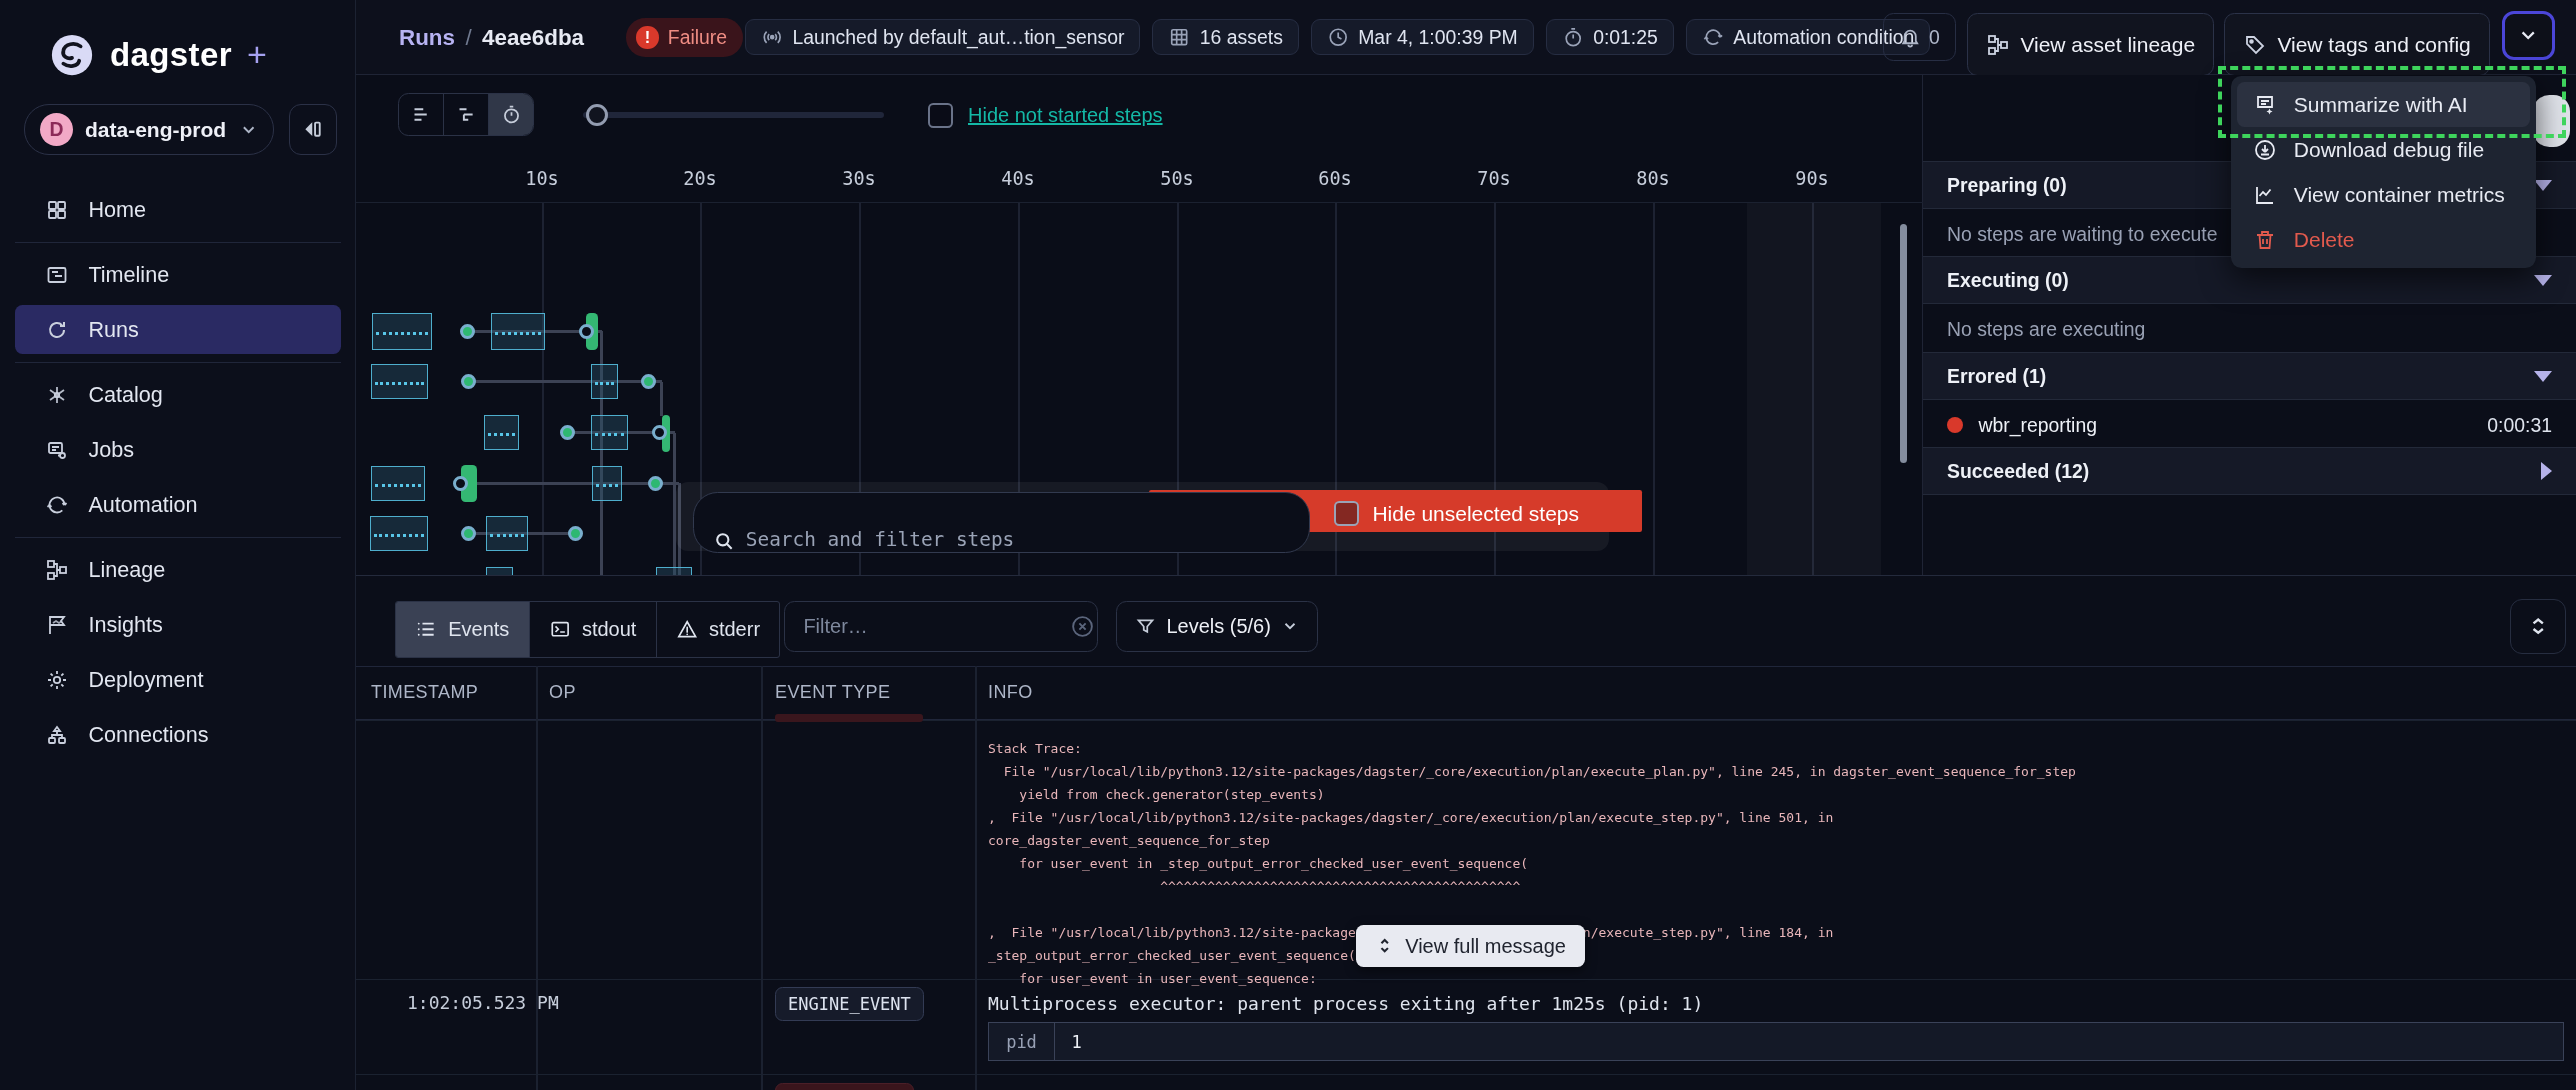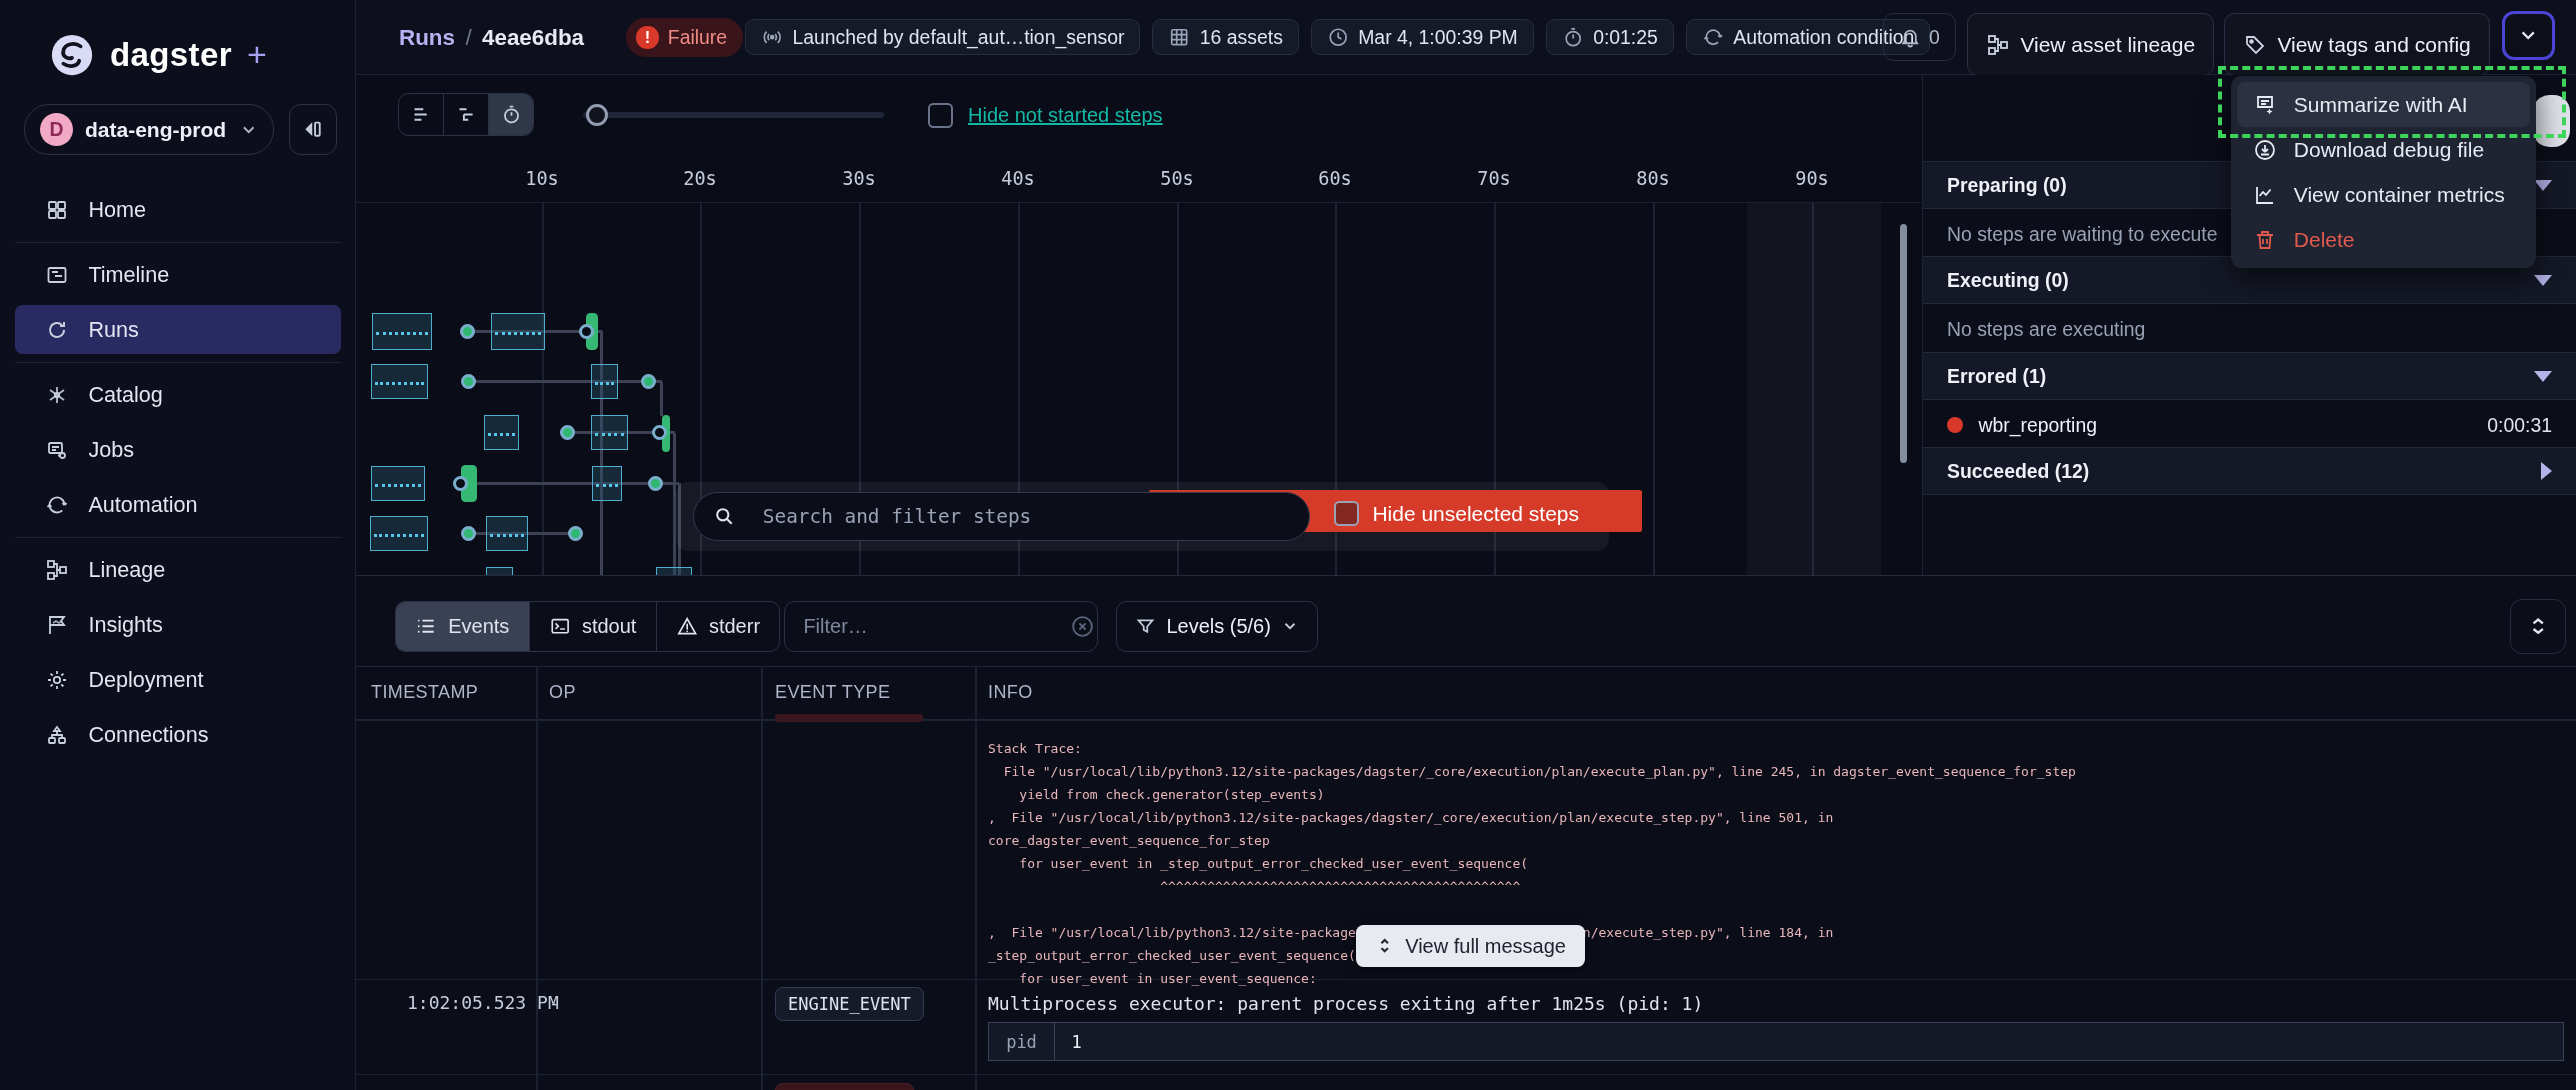--- a/index.html
+++ b/index.html
@@ -73,22 +73,22 @@
   .gbar .mid{position:absolute;left:3px;right:3px;top:50%;border-top:3px dotted #58c6e8;}
   .gbarG{position:absolute;background:#34b873;border-radius:4.5px;}
   .cline{position:absolute;background:#3c4254;}
   .cdot{position:absolute;width:15px;height:15px;border-radius:50%;border:3px solid #79aecd;}
   .cdot.fill{background:#2eb871;}
   .cdot.ring{background:#0a0d18;}
   #hlband{left:1391px;top:128px;width:134px;height:373px;background:rgba(255,255,255,.035);}
   #gsb{left:1544px;top:149px;width:6.7px;height:239px;border-radius:3.7px;background:#848d9e;}
   #searchwrap{left:320px;top:407px;width:933px;height:69px;border-radius:12px;background:rgba(255,255,255,.055);}
   #redrect{left:793px;top:415px;width:493px;height:42px;background:#d63b2a;border-radius:2.2px;}
-  #stepsearch{left:337px;top:417px;width:617px;height:49px;border-radius:24.6px;background:#0b0e19;
-      border:1.5px solid #323a4f;display:flex;align-items:center;padding:0 19.4px;gap:25px;}
+  #stepsearch{left:337px;top:417px;width:617px;height:61px;border-radius:24.6px;background:#0b0e19;
+      border:1.5px solid #323a4f;display:flex;align-items:flex-end;padding:0 19.4px;gap:8px;}
   #stepsearch .ic{width:22.4px;height:22.4px;color:#dfe4ee;}
   #stepsearch input{flex:1;background:transparent;border:none;outline:none;color:#dfe4ee;
       font-family:"DejaVu Sans Mono",monospace;font-size:19.4px;}
   #stepsearch input::placeholder{color:#9aa3b6;}
   #hideunsel{left:978px;top:426px;gap:13.4px;}
   #hideunsel .cb{border-color:#9aa3b6;}
   #hideunsel .lbl{font-size:21px;color:#fff;}
   
   #steppanel{left:1923px;top:75px;width:653px;height:501px;background:#0b0e19;}
   .sechead{position:absolute;left:0;width:653px;height:48px;background:#151927;
@@ -98,21 +98,21 @@
   .tri.down{border-left:9px solid transparent;border-right:9px solid transparent;border-top:11.2px solid #b6b3ea;}
   .tri.right{border-top:9px solid transparent;border-bottom:9px solid transparent;border-left:11.2px solid #b6b3ea;}
   .secrow{position:absolute;left:0;width:653px;height:48px;display:flex;align-items:center;
       padding:0 24px;font-size:19.4px;}
   .secrow .empty{color:#99a1b4;}
   .secrow .sdot{width:16.4px;height:16.4px;border-radius:50%;background:#d9392b;margin-right:15px;}
   .secrow .nm{color:#eef1f7;}
   .secrow .dur{margin-left:auto;color:#dfe4ee;}
   
   #events{left:356px;top:575px;width:2220px;height:515px;background:#0b0e19;border-top:1.5px solid #242a3c;}
-  #tabs{left:39px;top:24.6px;height:51px;border:1.5px solid #2b3246;border-radius:10px;display:flex;overflow:hidden;}
+  #tabs{left:39px;top:24.6px;height:57px;border:1.5px solid #2b3246;border-radius:3px;display:flex;overflow:hidden;}
   .tab{display:flex;align-items:center;gap:10.4px;padding:0 19.4px;font-size:20px;color:#dfe4ee;
       border-right:1.5px solid #2b3246;}
   .tab:last-child{border-right:none;}
   .tab.on{background:#3a4154;}
   .tab .ic{width:22.4px;height:22.4px;}
   #filterbox{left:428px;top:24.6px;width:314px;height:51px;border:1.5px solid #2b3246;border-radius:10.4px;
       display:flex;align-items:center;padding:0 16.4px;}
   #filterbox input{flex:1;background:transparent;border:none;outline:none;font-size:20px;color:#dfe4ee;
       font-family:"Liberation Sans",sans-serif;}
   #filterbox input::placeholder{color:#7e889d;}

